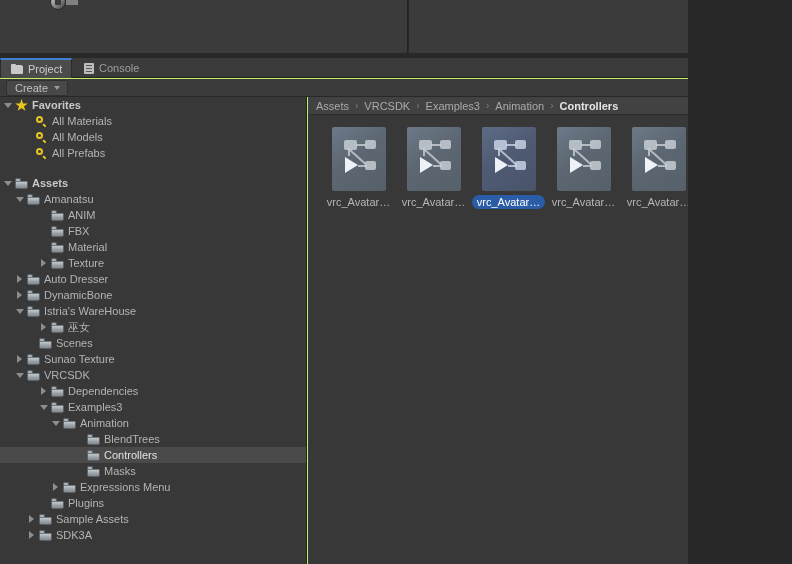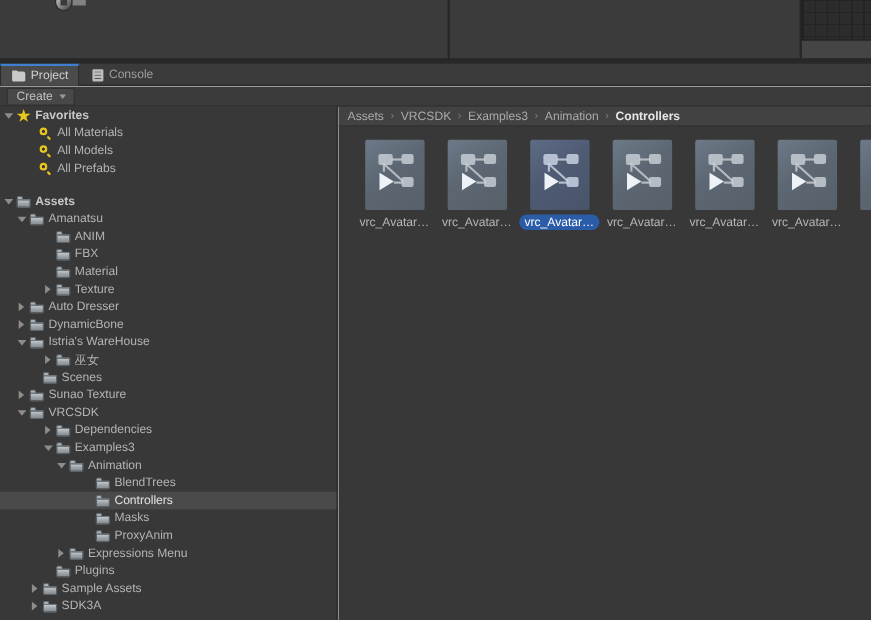--- a/index.html
+++ b/index.html
@@ -2,27 +2,27 @@
 <html><head>
 <meta charset="utf-8">
 <style>
   html, body {
     margin: 0;
     padding: 0;
     background: #282828;
   }
   #root {
     position: relative;
-    width: 792px;
+    width: 688px;
     height: 564px;
     overflow: hidden;
     font-family: "Liberation Sans", sans-serif;
     font-size: 11px;
     color: #b9b9b9;
-    background: #a3a3a3;
+    background: #bef264;
     -webkit-font-smoothing: antialiased;
   }
 
   
   .top-strip {
     position: absolute;
     left: 0; top: 0;
     width: 792px; height: 58px;
     background: #282828;
   }
@@ -652,29 +652,20 @@
           <span class="tree-label">Controllers</span>
         </div>
         <div class="tree-row">
           <span style="display: inline-block; width: 87px; flex: 0 0 auto;"></span>
           <span class="ic-folder">
             <span class="ftab"></span>
             <span class="fbody"></span>
             <span class="fline"></span>
           </span>
           <span class="tree-label">Masks</span>
-        </div>
-        <div class="tree-row">
-          <span style="display: inline-block; width: 87px; flex: 0 0 auto;"></span>
-          <span class="ic-folder">
-            <span class="ftab"></span>
-            <span class="fbody"></span>
-            <span class="fline"></span>
-          </span>
-          <span class="tree-label">ProxyAnim</span>
         </div>
         <div class="tree-row">
           <span class="twisty closed" style="left: 50px;">
             <i></i>
           </span>
           <span style="display: inline-block; width: 63px; flex: 0 0 auto;"></span>
           <span class="ic-folder">
             <span class="ftab"></span>
             <span class="fbody"></span>
             <span class="fline"></span>

